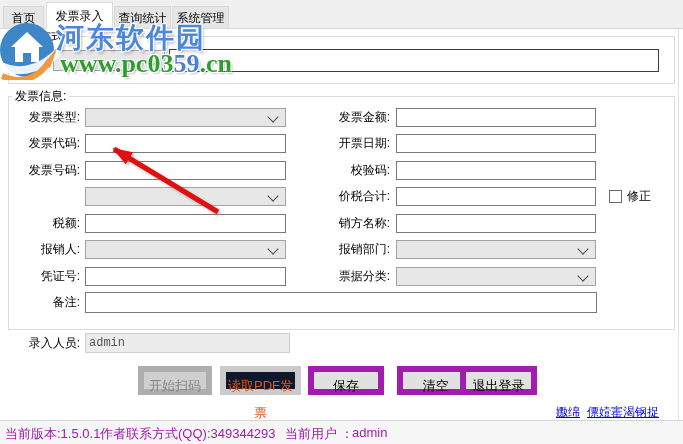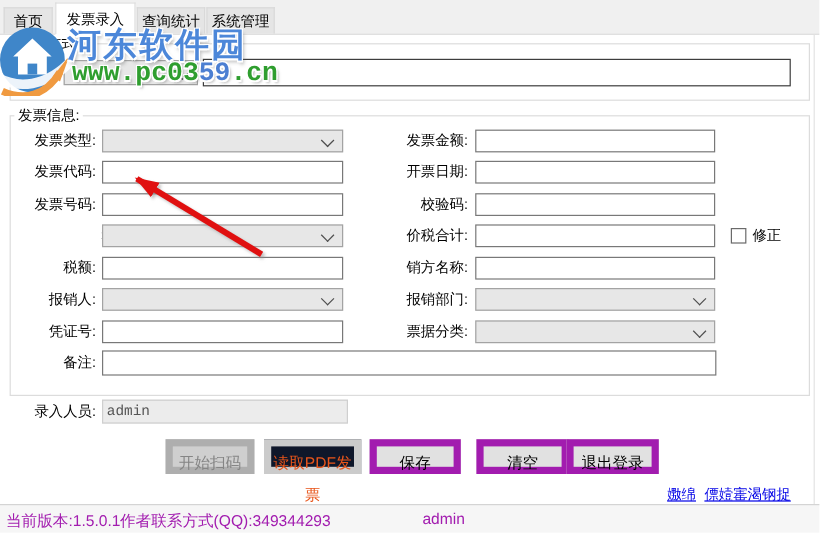--- a/index.html
+++ b/index.html
@@ -60,22 +60,22 @@
   .status-item{position:absolute;top:4px;font-size:13px;color:#a21caf;white-space:nowrap;}
   .win-edge{position:absolute;left:678px;top:29px;width:1px;height:391px;background:#e3e3e3;}
   
   .wm-title{
     position:absolute;left:56px;top:19px;z-index:30;
     font-size:28px;font-weight:bold;letter-spacing:2px;color:#4c87d9;white-space:nowrap;
     text-shadow:-1px -1px 0 #fff,1px -1px 0 #fff,-1px 1px 0 #fff,1px 1px 0 #fff,2px 3px 3px rgba(110,110,110,.45);
   }
   .wm-url{
     position:absolute;left:60px;top:49px;z-index:30;
-    font-family:Liberation Mono, monospace;
-    font-size:22px;font-weight:bold;color:#2f9e2f;white-space:nowrap;
+    font-family:Liberation Serif, serif;
+    font-size:26px;font-weight:bold;color:#2f9e2f;white-space:nowrap;
     text-shadow:-1px -1px 0 #fff,1px -1px 0 #fff,-1px 1px 0 #fff,1px 1px 0 #fff,2px 2px 2px rgba(110,110,110,.4);
   }
   .wm-url .mid{color:#4c7fd2;}
   .wm-logo{position:absolute;left:0px;top:22px;z-index:29;}
   .arrow-overlay{position:absolute;left:0;top:0;z-index:40;pointer-events:none;
     filter:drop-shadow(2px 2px 1.5px rgba(140,140,140,.55));}
 </style>
 </head>
 <body>
 
@@ -148,28 +148,29 @@
 <div class="lbl" style="left:8px;top:293px;width:72px;">备注:</div>
 <input class="txt" style="left: 85px; top: 292px; width: 512px; height: 21px;">
 
 <div class="lbl" style="left:8px;top:334px;width:72px;">录入人员:</div>
 <input class="txt" style="left: 85px; top: 333px; width: 205px; height: 20px; background: rgb(236, 236, 236); border-color: rgb(207, 207, 207); color: rgb(85, 85, 85); font-family: &quot;Liberation Mono&quot;, &quot;DejaVu Sans Mono&quot;, monospace;" readonly="" value="admin">
 
 <div class="btn disabled" style="left:138px;width:74px;">开始扫码</div>
 <div class="btn accent" style="left:220px;width:81px;">读取PDF发票</div>
 <div class="btn" style="left:308px;width:76px;">保存</div>
 <div class="btn" style="left:397px;width:77px;">清空</div>
-<div class="btn" style="left:472px;width:77px;">退出登录</div>
+<div class="btn" style="left:460px;width:77px;">退出登录</div>
 
 <div class="flink" style="left:556px;">嫐绵</div>
 <div class="flink" style="left:587px;">僄嬄寚渴钢捉</div>
 
 <div class="statusbar">
   <span class="status-item" style="left:5px;">当前版本:1.5.0.1</span>
   <span class="status-item" style="left:100px;">作者联系方式(QQ):349344293</span>
+  <span class="status-item" style="left:285px;">当前用户 ：</span>
   <span class="status-item" style="left:352px;">admin</span>
 </div>
 
 <svg class="wm-logo" width="62" height="58" viewBox="0 0 62 58">
   <circle cx="27" cy="28" r="27" fill="#3f86c9"></circle>
   <path d="M-6,40 C14,54 40,50 60,28" stroke="#ffffff" stroke-width="8" fill="none" opacity="0.9"></path>
   <polygon points="27,10 43,25 39,25 39,40 15,40 15,25 11,25" fill="#ffffff"></polygon>
   <rect x="23" y="31" width="8" height="9" fill="#3f86c9"></rect>
   <path d="M2,54 C20,62 38,58 50,38" stroke="#f09a40" stroke-width="6" fill="none"></path>
   <polygon points="44,42 58,24 50,46" fill="#f09a40"></polygon>

